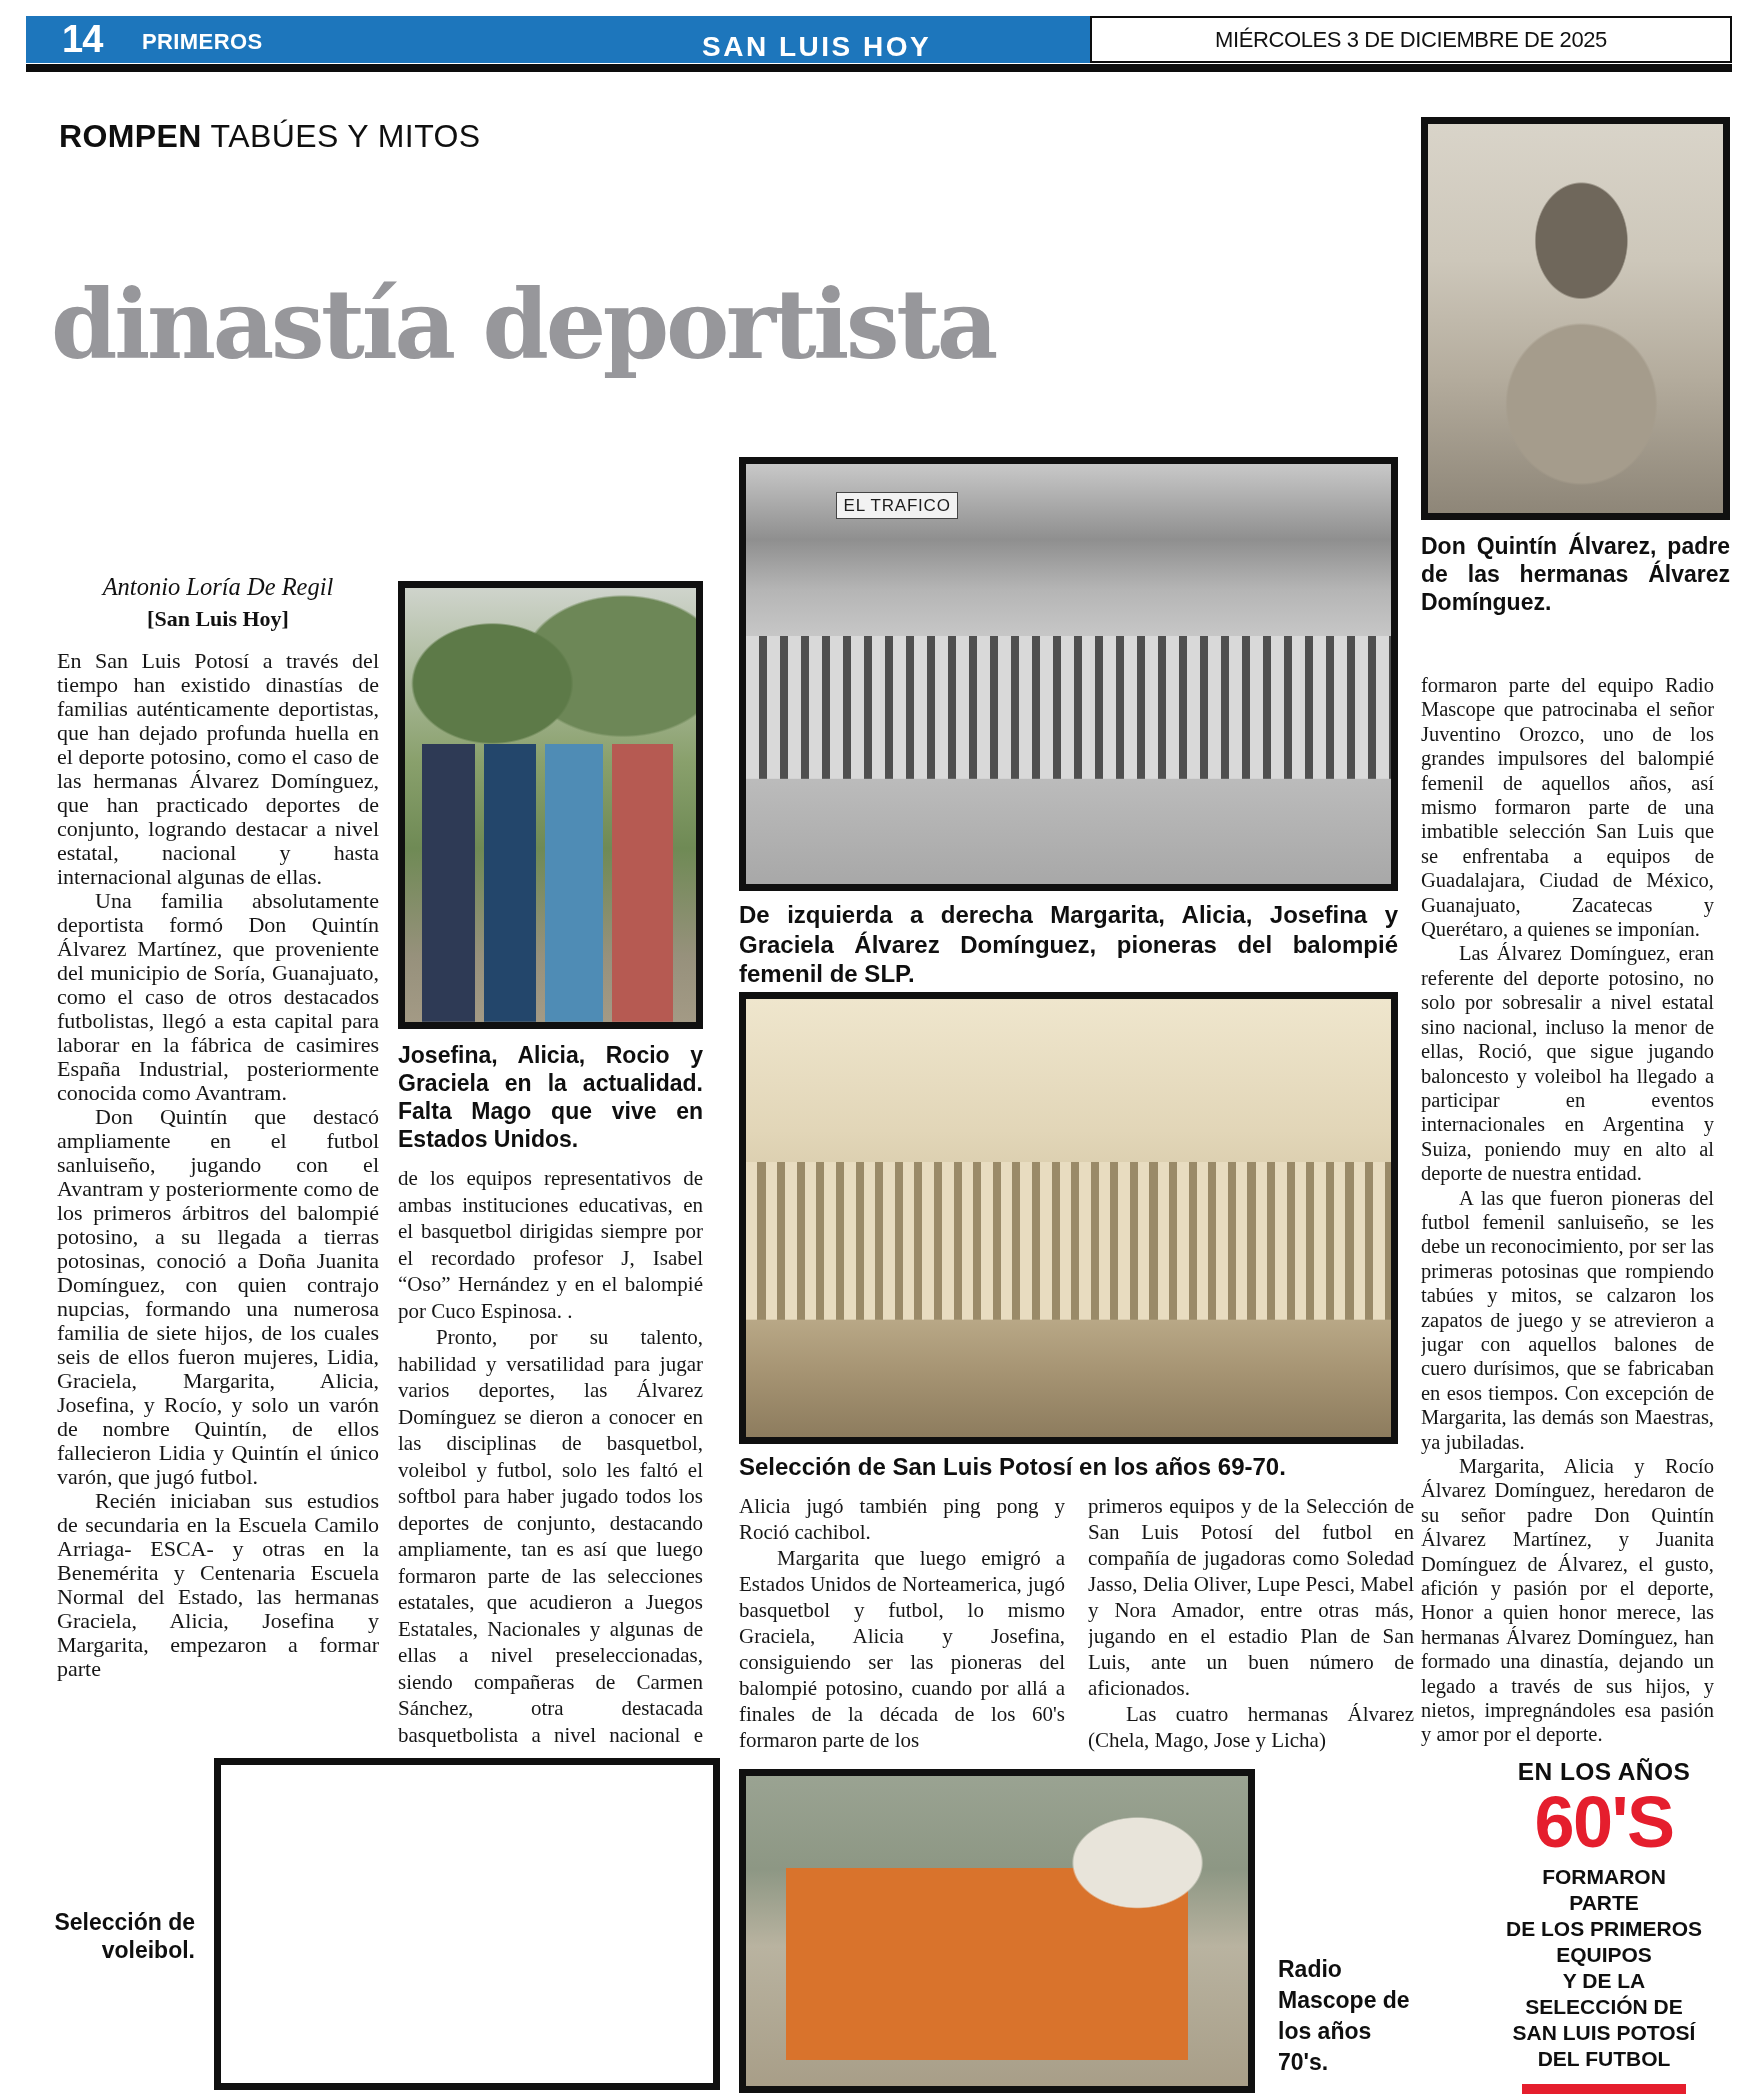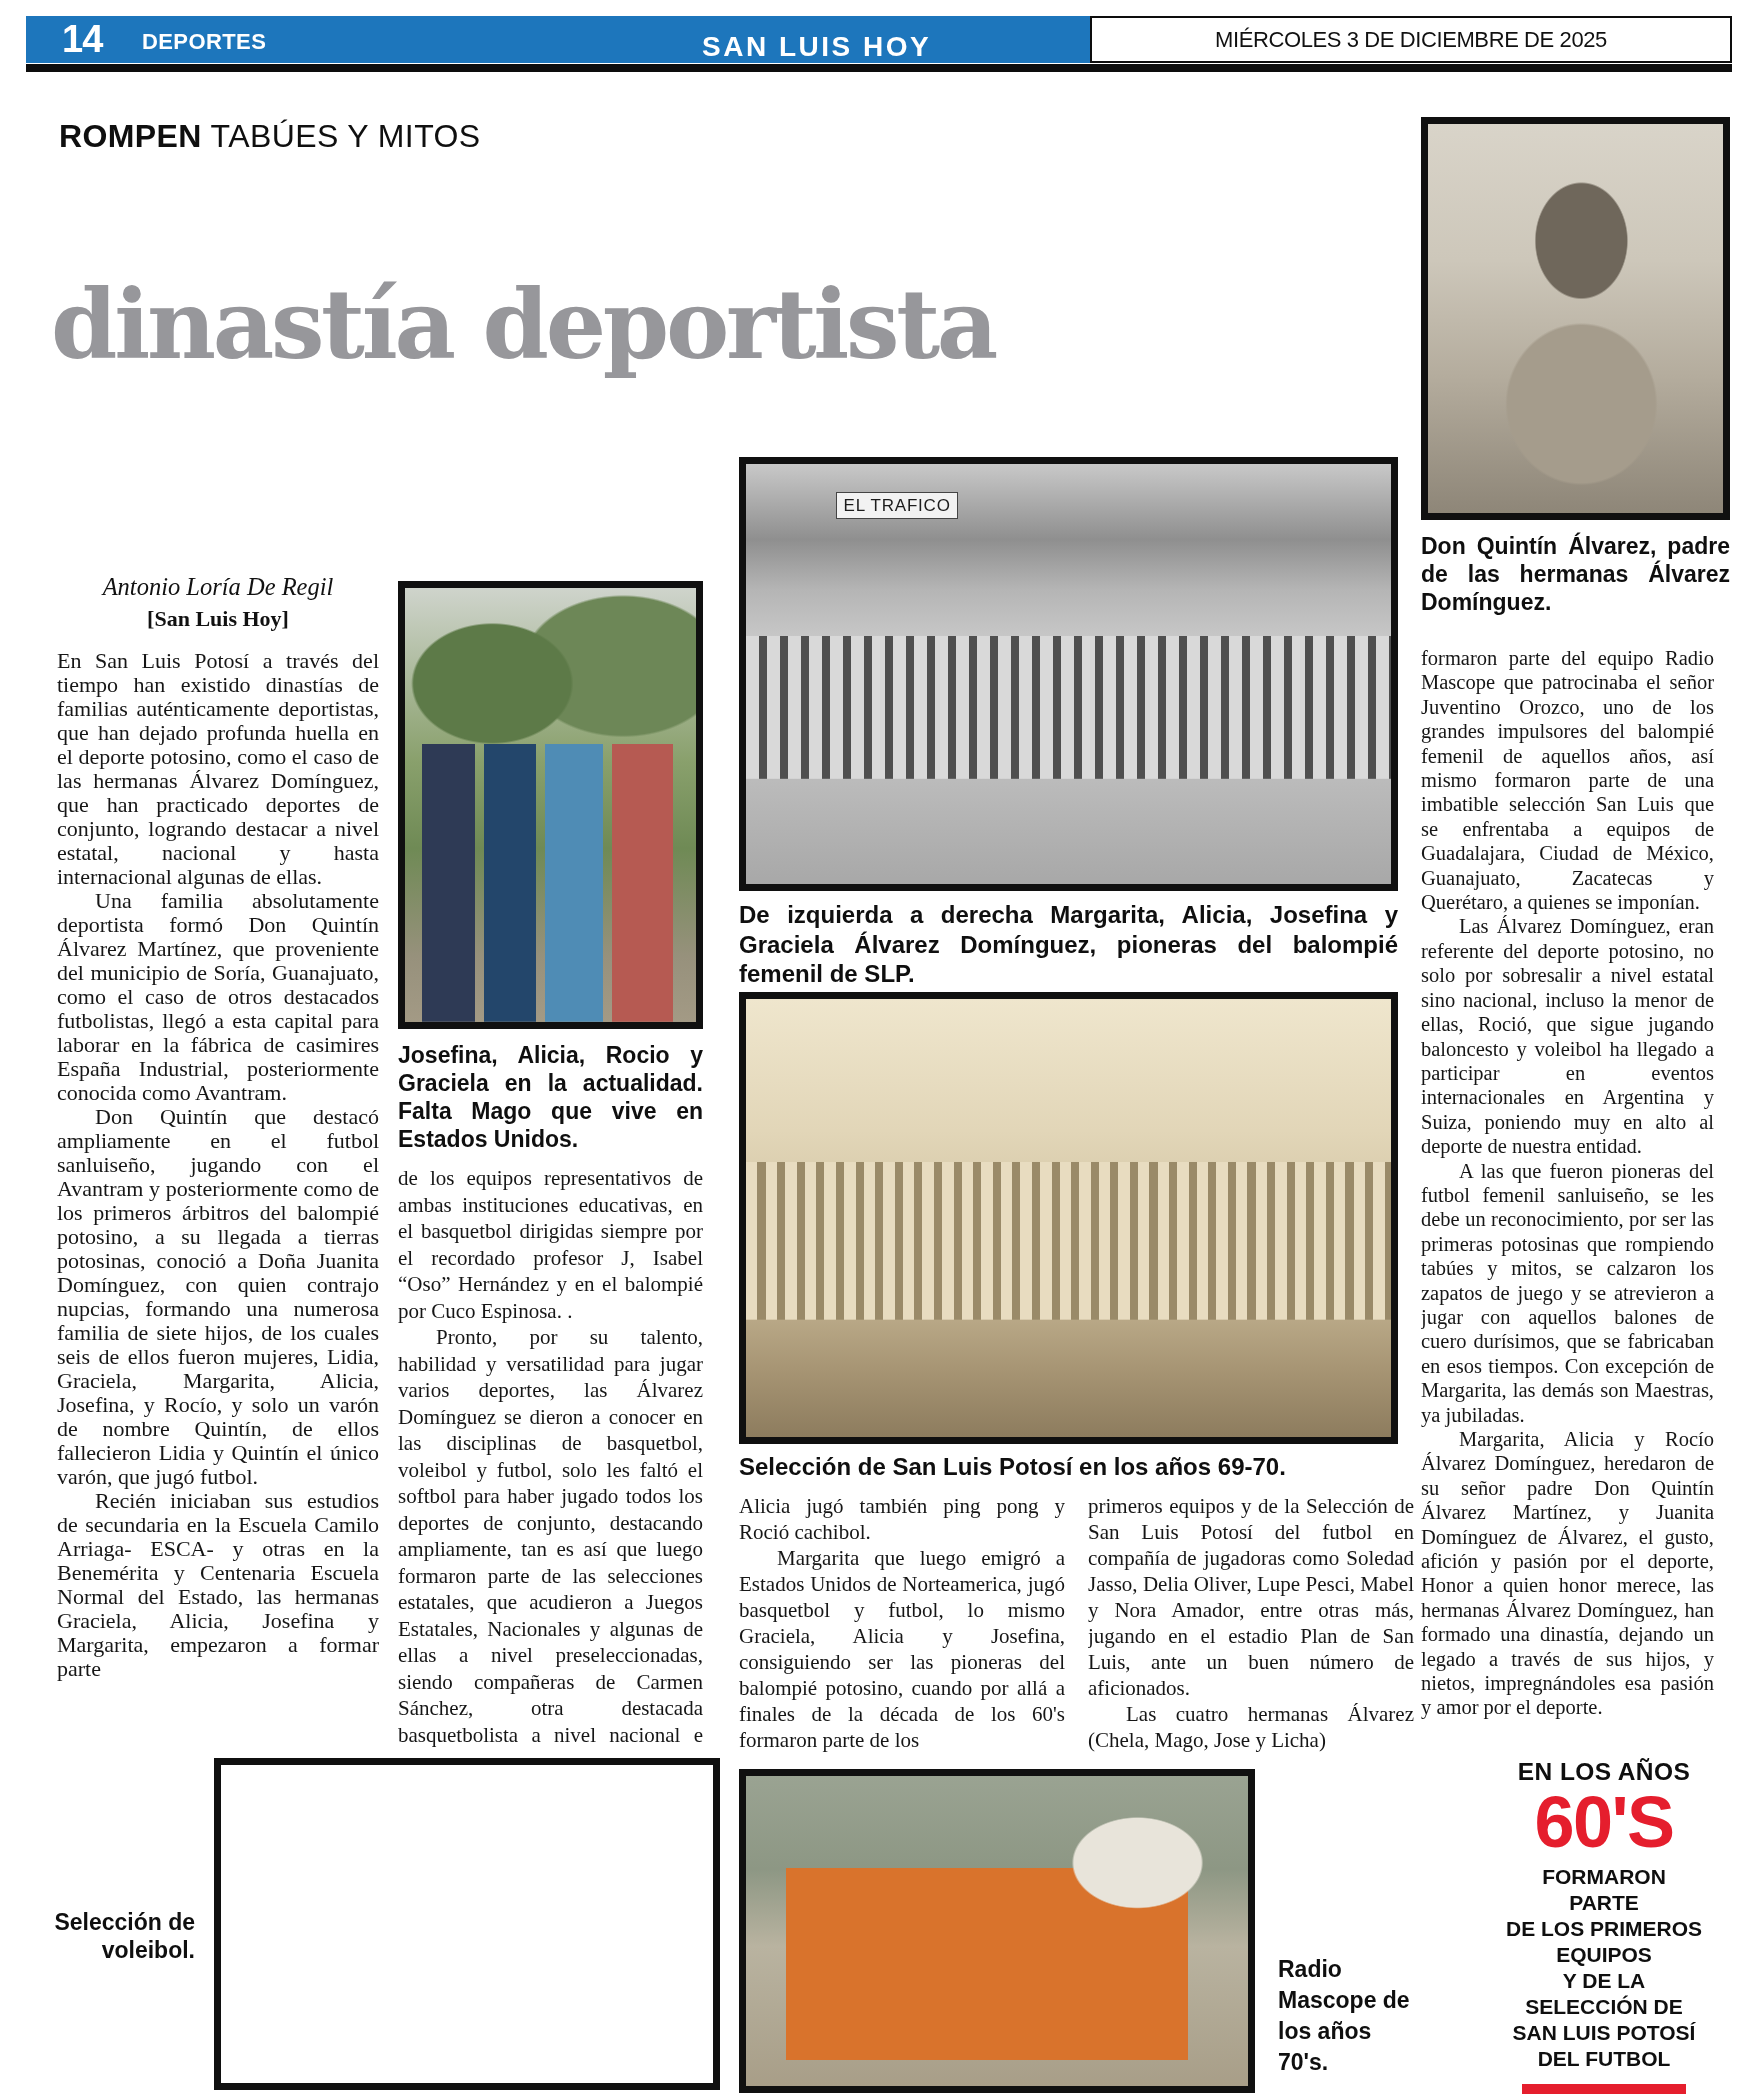--- a/index.html
+++ b/index.html
@@ -29,21 +29,21 @@
   .byline .auth{font-style:italic;font-size:24.5px;}
   .byline .outlet{font-weight:bold;font-size:22px;margin-top:4.9px;}
 
   
   .bodytext{font-family:"Liberation Serif",serif;color:#161616;text-align:justify;overflow:hidden;}
   .bodytext p{margin:0;}
   .bodytext p + p{text-indent:38px;}
   .c1{font-size:22px;line-height:24px;}
   .c2{font-size:21px;line-height:26.5px;}
   .c34{font-size:21px;line-height:26px;}
-  .c5{font-size:20.5px;line-height:24.4px;}
+  .c5{font-size:20.5px;line-height:24.4px;margin-top:27px;}
 
   
   .cap{font-weight:bold;color:#0f0f0f;}
   .capj{text-align:justify;}
   .cap28{font-size:23px;line-height:28px;}
   .cap29{font-size:24px;line-height:29.5px;}
 
   
   .photo{border:7.4px solid #101010;box-sizing:border-box;overflow:hidden;}
   .ph-portrait{background:
@@ -81,21 +81,21 @@
   .pq-line{font-size:21px;font-weight:bold;line-height:26px;}
   .pq-bar{width:164px;height:13px;background:#e51e2d;margin:11.5px auto 0;}
 </style>
 </head>
 <body>
 
 <div class="page">
 
   <div class="abs hdr-blue" style="left:26px;top:16.4px;width:1064px;height:47px;">
     <div class="abs hdr-num" style="left:36px;top:1.6px;">14</div>
-    <div class="abs hdr-sec" style="left:116px;top:13px;">DEPORTES</div>
+    <div class="abs hdr-sec" style="left:116px;top:13px;">PRIMEROS</div>
     <div class="abs hdr-paper" style="left:676px;top:2.5px;">SAN LUIS HOY</div>
   </div>
   <div class="abs datebox" style="left:1090px;top:16.4px;width:642px;height:47px;">
     <div class="datetext">MIÉRCOLES 3 DE DICIEMBRE DE 2025</div>
   </div>
   <div class="abs hdr-rule" style="left:26px;top:64px;width:1706px;height:8.2px;"></div>
 
   <div class="abs kicker" style="left:59px;top:118px;">
     <b>ROMPEN</b><span> TABÚES Y MITOS</span>
   </div>

